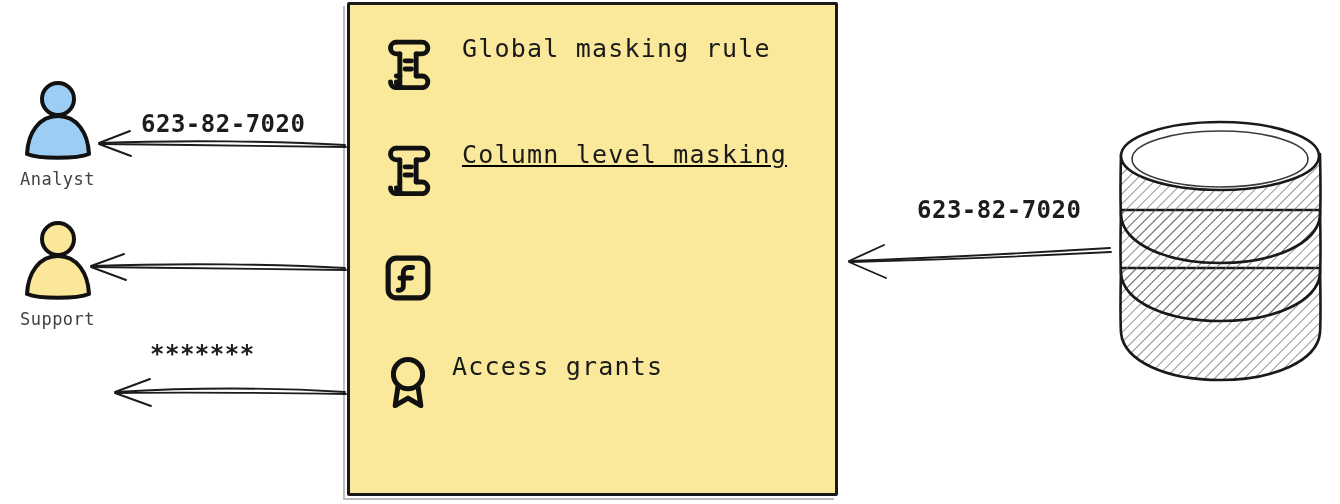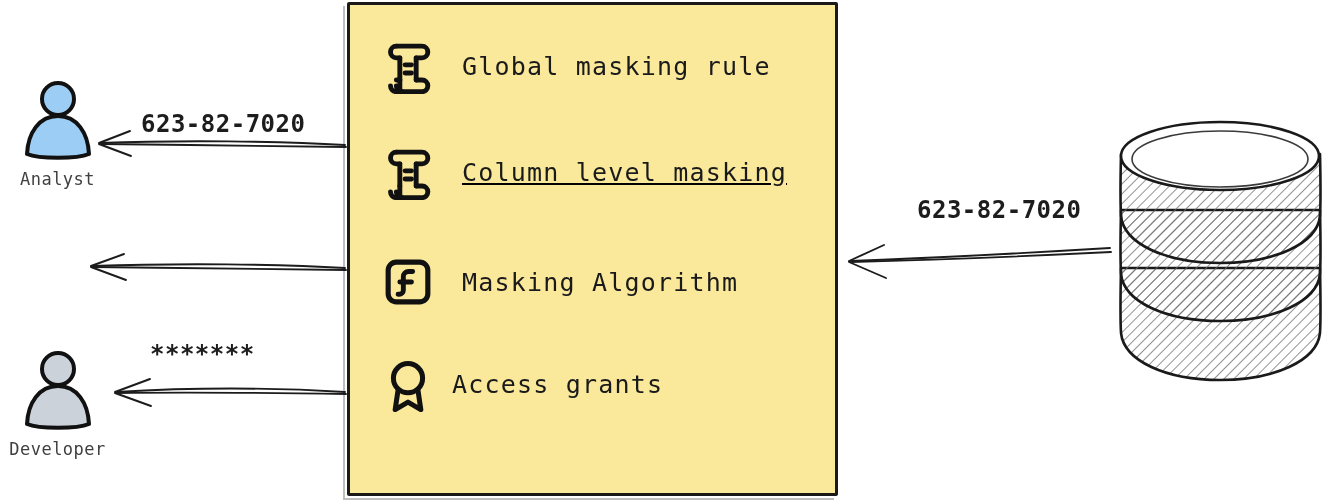--- a/index.html
+++ b/index.html
@@ -42,21 +42,21 @@
     border-bottom: 2px solid #8a8a8a;
     box-sizing: border-box;
     opacity: .55;
   }
 
   
   .policy-row {
     position: absolute;
     left: 380px;
     display: flex;
-    align-items: center;
+    align-items: flex-start;
     gap: 26px;
     height: 64px;
   }
   .policy-icon {
     width: 56px;
     height: 56px;
     flex: 0 0 56px;
     display: block;
   }
   .policy-label {
@@ -142,47 +142,46 @@
     </svg>
     <span class="policy-label">Column level masking</span>
   </div>
 
   <div class="policy-row" style="top:250px;">
     <svg class="policy-icon" viewBox="0 0 48 48">
       <rect x="7" y="7" width="34" height="34" rx="7" ry="7" fill="none" stroke="#111111" stroke-width="4.4"></rect>
       <path d="M28 15 h-3.5 a4.5 4.5 0 0 0 -4.5 4.5 V31 a3.5 3.5 0 0 1 -3.5 3.5 h-1" fill="none" stroke="#111111" stroke-width="4.2" stroke-linecap="round" stroke-linejoin="round"></path>
       <path d="M17 24 h10" fill="none" stroke="#111111" stroke-width="4.2" stroke-linecap="round"></path>
     </svg>
-    <span class="policy-label">Masking Algorithm</span>
   </div>
 
   <div class="policy-row" style="top:352px;gap:16px;">
     <svg class="policy-icon" viewBox="0 0 48 48">
       <circle cx="24" cy="19" r="12.5" fill="none" stroke="#111111" stroke-width="4.3"></circle>
       <path d="M15.5 29 L13 46 L24 39.5 L35 46 L32.5 29" fill="none" stroke="#111111" stroke-width="4.3" stroke-linejoin="round" stroke-linecap="round"></path>
     </svg>
     <span class="policy-label">Access grants</span>
   </div>
 
   <div class="actor" style="left:0px; top:78px;">
     <svg class="actor-figure" width="82" height="90" viewBox="0 0 82 90">
       <circle cx="41" cy="21" r="16" fill="#9ccef5" stroke="#111111" stroke-width="4"></circle>
       <path d="M41 38 C22 38 11 55 10 76 C22 81 60 81 72 76 C71 55 60 38 41 38 Z" fill="#9ccef5" stroke="#111111" stroke-width="4" stroke-linejoin="round"></path>
     </svg>
     <div class="actor-name">Analyst</div>
   </div>
 
-
-  <div class="actor" style="left:0px; top:348px;">
+  <div class="actor" style="left:0px; top:218px;">
     <svg class="actor-figure" width="82" height="90" viewBox="0 0 82 90">
-      <circle cx="41" cy="21" r="16" fill="#cbd2da" stroke="#111111" stroke-width="4"></circle>
-      <path d="M41 38 C22 38 11 55 10 76 C22 81 60 81 72 76 C71 55 60 38 41 38 Z" fill="#cbd2da" stroke="#111111" stroke-width="4" stroke-linejoin="round"></path>
-    </svg>
-    <div class="actor-name">Developer</div>
-  </div>
+      <circle cx="41" cy="21" r="16" fill="#fae79a" stroke="#111111" stroke-width="4"></circle>
+      <path d="M41 38 C22 38 11 55 10 76 C22 81 60 81 72 76 C71 55 60 38 41 38 Z" fill="#fae79a" stroke="#111111" stroke-width="4" stroke-linejoin="round"></path>
+    </svg>
+    <div class="actor-name">Support</div>
+  </div>
+
 
   <div class="flow-label" style="left:141px; top:110px;">623-82-7020</div>
   <div class="flow-label" style="left:150px; top:340px;">*******</div>
 
   <svg class="arrow-svg" style="left:0; top:0;" width="1340" height="504">
     <g fill="none" stroke="#1c1c1c" stroke-width="1.9" stroke-linecap="round" stroke-linejoin="round">
 
       <path d="M345 145 C280 141 180 140 100 143"></path>
       <path d="M346 147 C282 146 182 145 101 144"></path>
       <path d="M130 131 L99 143"></path>

